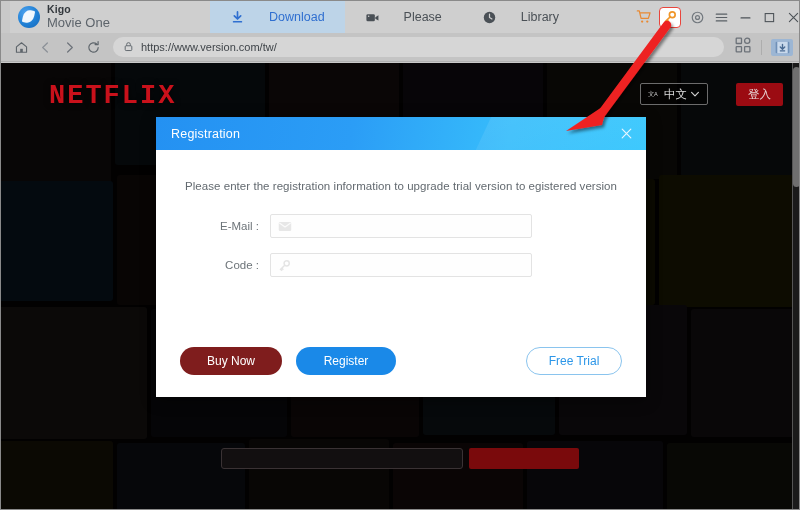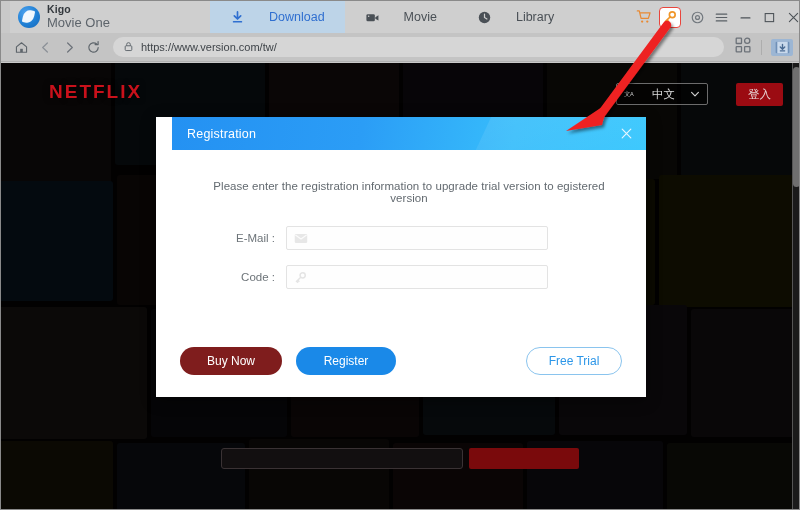--- a/index.html
+++ b/index.html
@@ -88,28 +88,28 @@
     background: #0a0507; overflow: hidden;
   }
   .posters { position: absolute; inset: -10px; }
   .poster { position: absolute; border-radius: 3px; }
   .overlay-dim {
     position: absolute; inset: 0;
     background: rgba(0,0,0,0.80);
   }
   .nf-logo {
     position: absolute; left: 48px; top: 18px;
-    font-size: 19px; font-weight: bold; letter-spacing: 2px;
-    color: #c9111b; font-family: Liberation Sans, sans-serif;
+    font-size: 27px; font-weight: bold; letter-spacing: 2px;
+    color: #c9111b; font-family: Liberation Mono, monospace;
     text-shadow: 0 0 6px rgba(0,0,0,.7);
   }
   .nf-lang {
     position: absolute; right: 93px; top: 20px;
     height: 22px; border: 1px solid #6c6c6c; border-radius: 2px;
-    display: flex; align-items: center; gap: 15px; padding: 0 7px;
+    display: flex; align-items: center; gap: 3px; padding: 0 7px;
     background: rgba(0,0,0,.45);
   }
   .nf-lang-text { color: #ddd; font-size: 11.5px; }
   .nf-signin {
     position: absolute; right: 18px; top: 20px;
     background: #9b0b12; color: #e8d6d6; font-size: 11.5px;
     border-radius: 2px; padding: 4px 12px;
   }
   .nf-form-input {
     position: absolute; left: 220px; top: 385px; width: 242px; height: 21px;
@@ -126,21 +126,20 @@
   .scrollthumb {
     position: absolute; right: 1px; top: 4px; width: 7px; height: 120px;
     background: #6f6f6f; border-radius: 4px;
   }
 
   
   .dialog {
     position: absolute; left: 155px; top: 116px; width: 490px; height: 280px;
     background: #ffffff;
     box-shadow: 0 3px 14px rgba(0,0,0,.45);
-    padding-left: 16px;
   }
   .dlg-header {
     position: relative; height: 33px;
     background: linear-gradient(100deg, #2491f2 0%, #2b9df6 40%, #37bdfb 72%, #34c6fd 100%);
     display: flex; align-items: center;
     overflow: hidden;
   }
   .dlg-header::before {
     content: ""; position: absolute; right: -10px; top: -30px;
     width: 170px; height: 120px;
@@ -233,21 +232,21 @@
       </div>
 
       <div class="tab">
         <span class="ticon">
           <svg width="15" height="15" viewBox="0 0 16 16">
             <rect x="1.5" y="4.5" width="9" height="7.5" rx="1.4" fill="#4a5056"></rect>
             <path d="M11 7.6l3.3-2.1v5.8L11 9.2z" fill="#4a5056"></path>
             <circle cx="3.9" cy="6.7" r=".85" fill="#cfcfcf"></circle>
           </svg>
         </span>
-        <span>Movie</span>
+        <span>Please</span>
       </div>
 
       <div class="tab">
         <span class="ticon">
           <svg width="15" height="15" viewBox="0 0 16 16">
             <circle cx="8" cy="8" r="6.1" fill="#4a5056"></circle>
             <path d="M8 4.4V8l2.6 1.6" stroke="#cfcfcf" stroke-width="1.3" fill="none" stroke-linecap="round"></path>
           </svg>
         </span>
         <span>Library</span>

